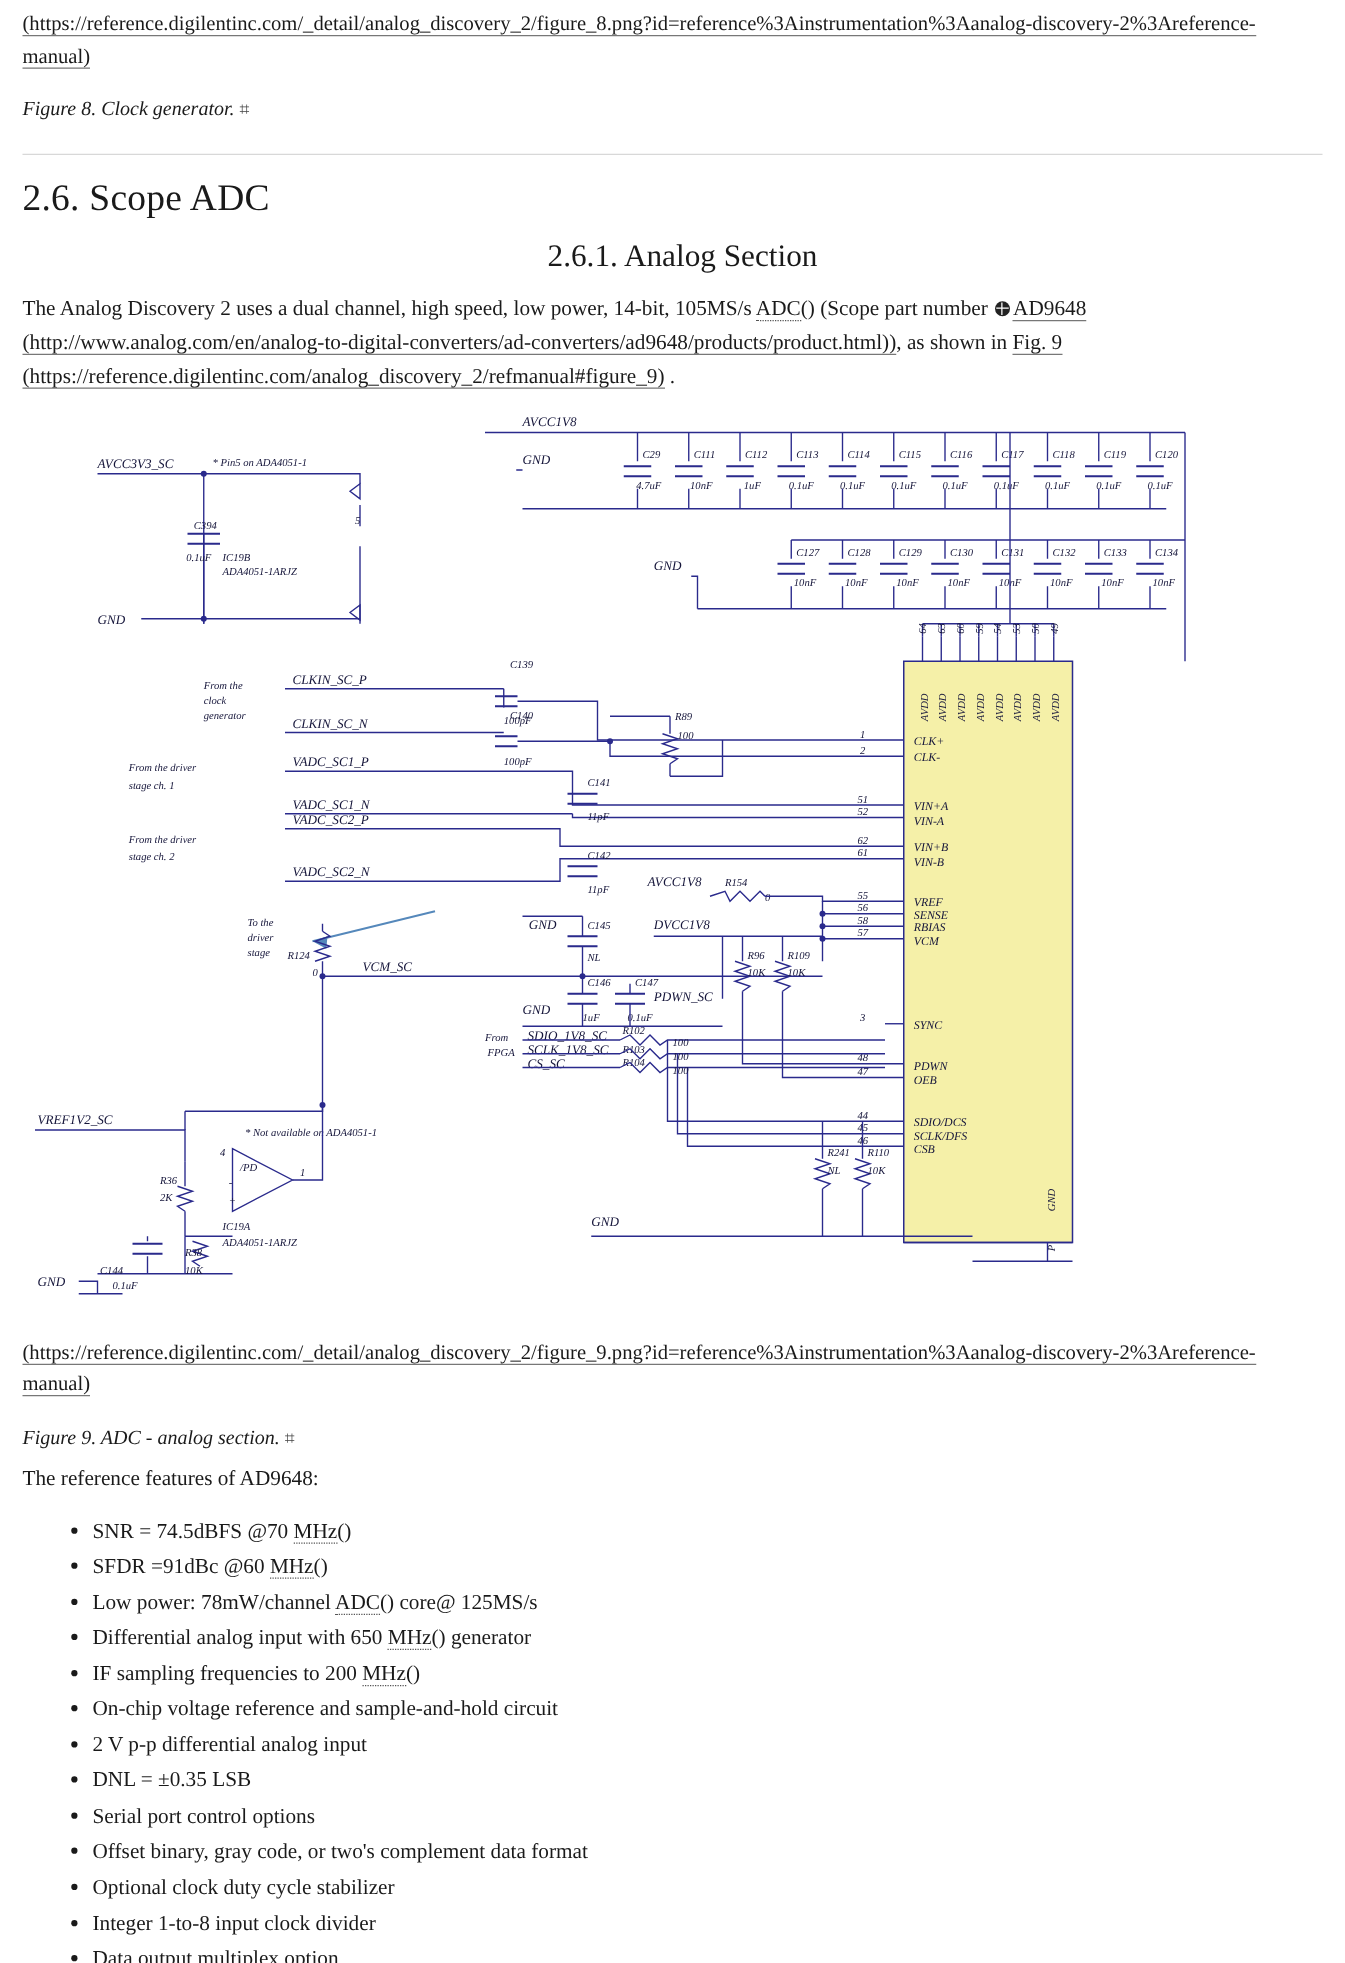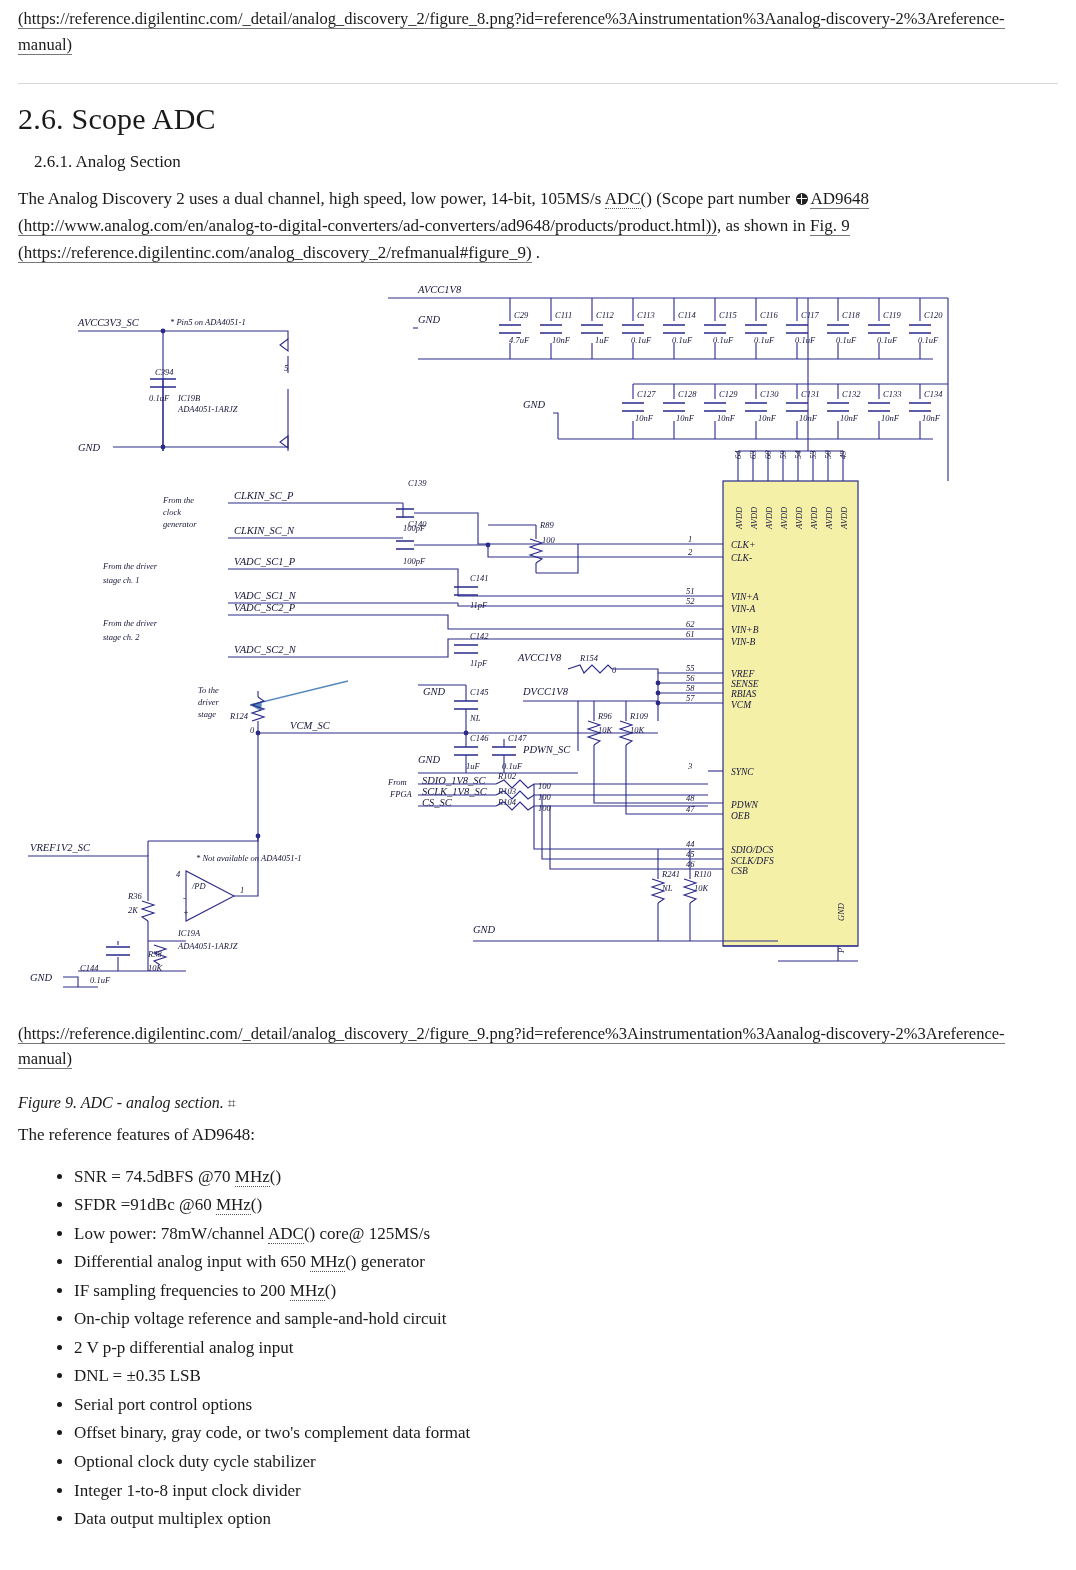--- a/index.html
+++ b/index.html
@@ -44,23 +44,24 @@
     border-top: 1px solid #d8d8d8;
     margin: 26px 0 18px 0;
   }
   h2.sect {
     font-size: 30px;
     font-weight: normal;
     margin: 18px 0 10px 0;
     letter-spacing: 0.2px;
   }
   h3.subsect {
-    font-size: 17px;
+    font-size: 25px;
     font-weight: normal;
     margin: 16px 0 14px 16px;
+    text-align: center;
   }
   p.body {
     font-size: 17px;
     line-height: 1.58;
     margin: 10px 0;
   }
   .abbr {
     border-bottom: 1px dotted #555;
     cursor: help;
     margin-top: 20px;
@@ -122,20 +123,24 @@
 </style>
 </head>
 <body>
 
 <div class="page">
 
   <div class="toplink">
     <a class="doclink" href="#">(https://reference.digilentinc.com/_detail/analog_discovery_2/figure_8.png?id=reference%3Ainstrumentation%3Aanalog-discovery-2%3Areference-manual)</a>
   </div>
 
+  <p class="fig-caption">
+    <span>Figure 8. Clock generator.</span>
+    <span class="permalink">⌗</span>
+  </p>
 
   <hr class="sep">
 
   <h2 class="sect">2.6. Scope ADC</h2>
   <h3 class="subsect">2.6.1. Analog Section</h3>
 
   <p class="body">
     <span>The Analog Discovery 2 uses a dual channel, high speed, low power, 14-bit, 105MS/s </span><span class="abbr">ADC</span><span>()</span><span> (Scope part number </span><span class="extlink-icon"></span><a class="doclink" href="#">AD9648</a>
     <a class="doclink" href="#">(http://www.analog.com/en/analog-to-digital-converters/ad-converters/ad9648/products/product.html))</a><span>, as shown in </span><a class="doclink" href="#">Fig. 9</a>
     <a class="doclink" href="#">(https://reference.digilentinc.com/analog_discovery_2/refmanual#figure_9)</a>

